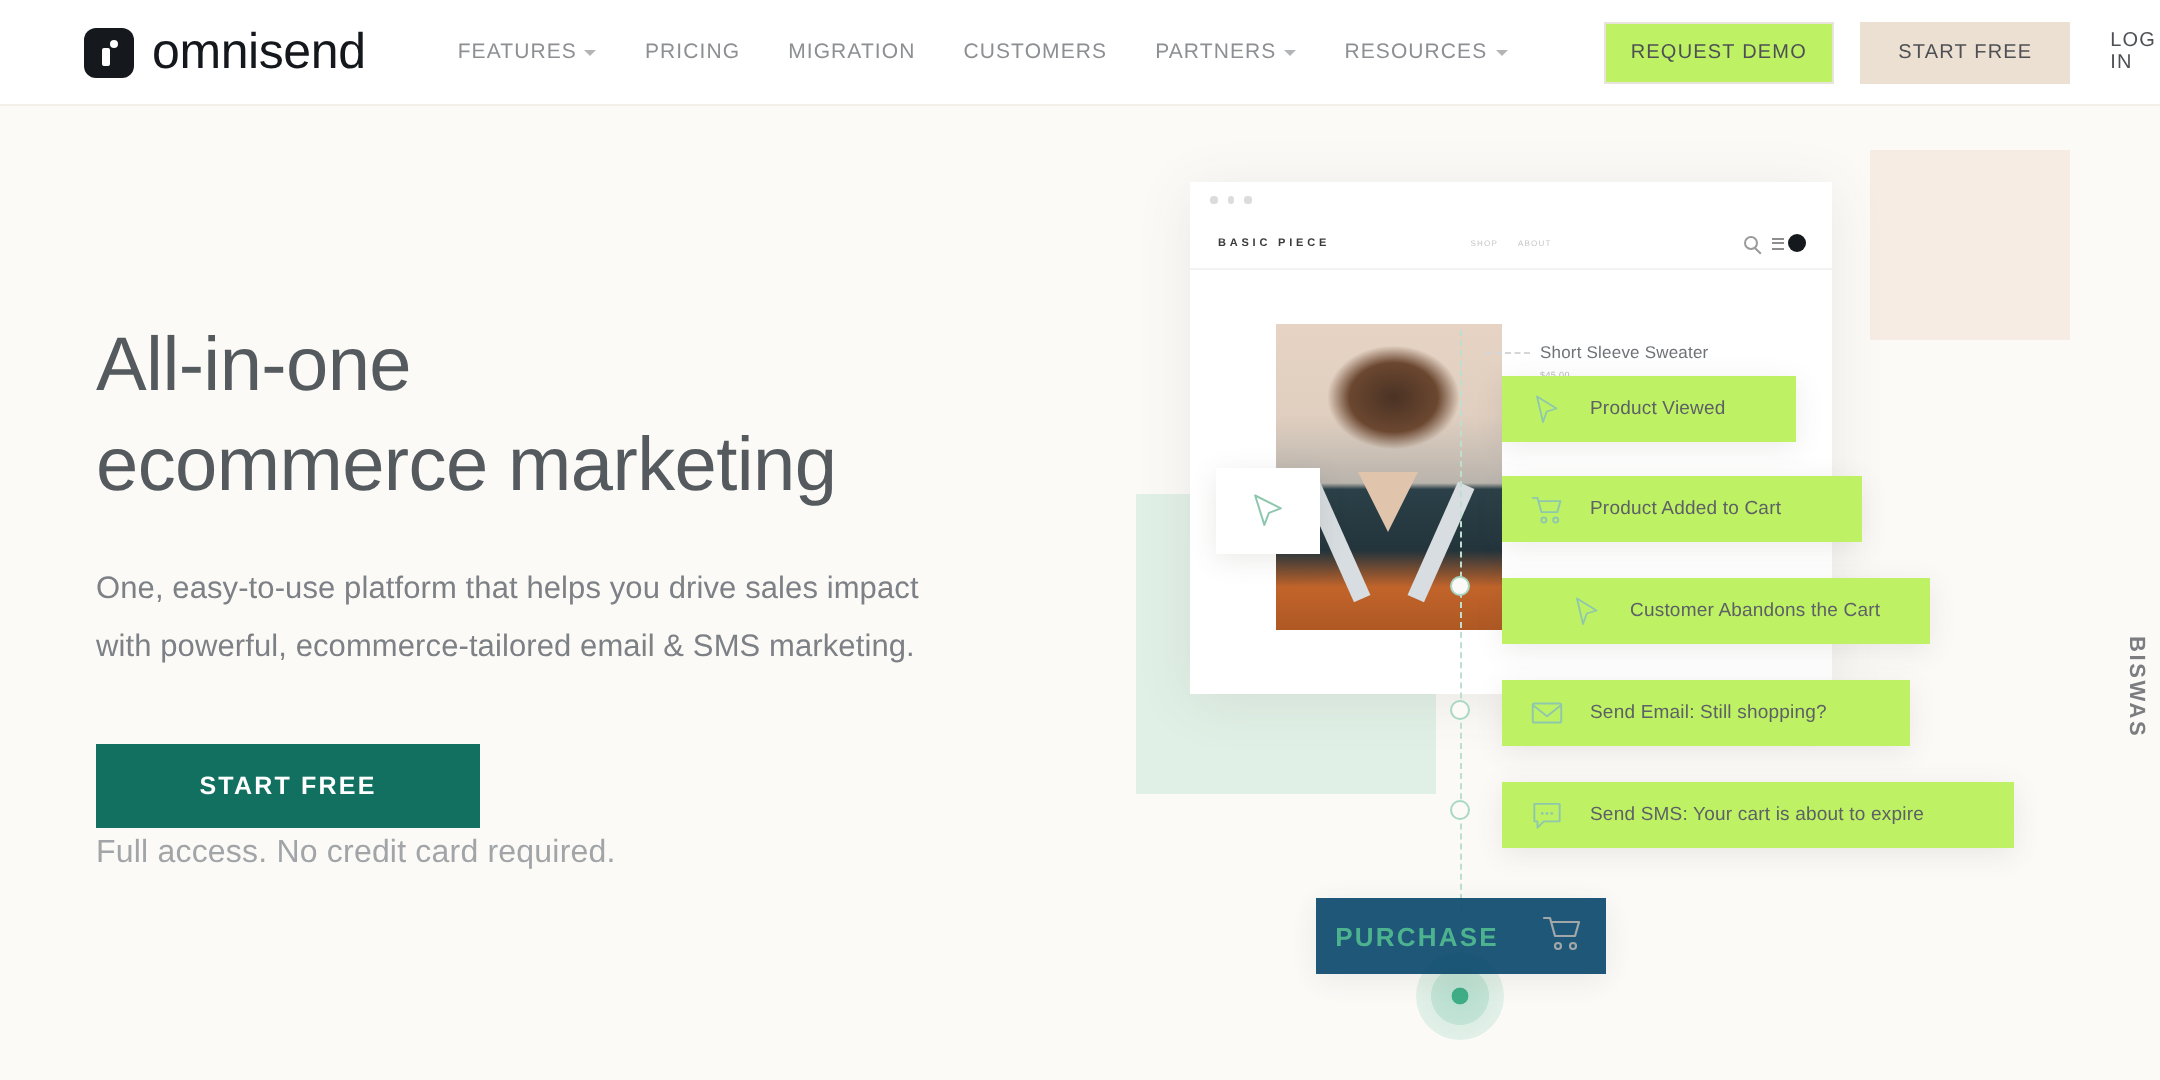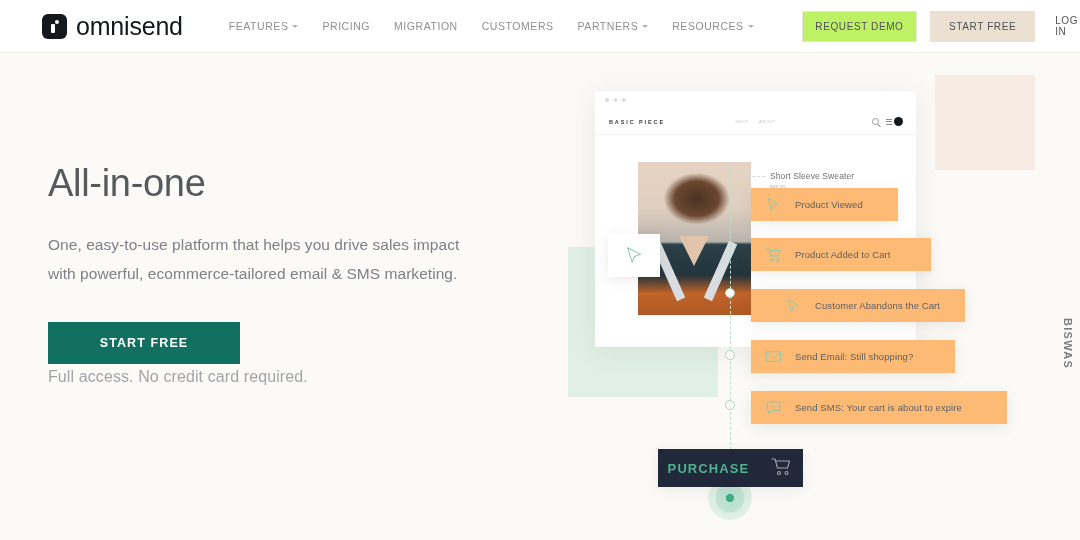--- a/index.html
+++ b/index.html
@@ -337,21 +337,21 @@
     left: 185px;
     width: 10px; height: 10px;
     border-radius: 50%;
     background: #fbfaf7;
     border: 1.5px solid #a8d8c3;
   }
 
   
   .wf {
     position: absolute;
-    background: #fdba74;
+    background: #bef264;
     box-shadow: 0 3px 14px rgba(90,80,70,0.11);
     display: flex;
     align-items: center;
     height: 33px;
   }
   .wf-ico {
     width: 44px;
     display: flex; align-items: center; justify-content: center;
     flex: none;
   }
@@ -368,21 +368,21 @@
     position: absolute;
     left: 168px; top: 423px;
     width: 44px; height: 44px;
     border-radius: 50%;
     background: radial-gradient(circle, #3fae87 0%, #3fae87 13%, rgba(63,174,135,0.34) 14%, rgba(63,174,135,0.30) 46%, rgba(63,174,135,0.16) 47%, rgba(63,174,135,0.13) 78%, rgba(63,174,135,0.04) 79%, rgba(63,174,135,0) 100%);
   }
   .purchase {
     position: absolute;
     left: 118px; top: 396px;
     width: 145px; height: 38px;
-    background: #0f172a;
+    background: #0c4a6e;
     box-shadow: 0 3px 16px rgba(90,80,70,0.10);
     display: flex;
     align-items: center;
     justify-content: center;
     gap: 20px;
     opacity: .92;
   }
   .purchase-label {
     font-size: 13px;
     letter-spacing: 1.1px;
@@ -440,20 +440,21 @@
   <div class="header-actions">
     <button class="btn-demo">REQUEST DEMO</button>
     <button class="btn-startfree-top">START FREE</button>
     <a class="link-login">LOG IN</a>
   </div>
 </div>
 
 <div class="hero-left">
   <h1 class="hero-title">
     <span>All-in-one</span><br>
+    <span>ecommerce marketing</span>
   </h1>
   <p class="hero-sub">One, easy-to-use platform that helps you drive sales impact with powerful, ecommerce-tailored email &amp; SMS marketing.</p>
   <button class="btn-startfree-hero">START FREE</button>
   <div class="hero-note">Full access. No credit card required.</div>
 </div>
 
 <div class="visual">
 
   <div class="sq-peach"></div>
   <div class="sq-mint"></div>

